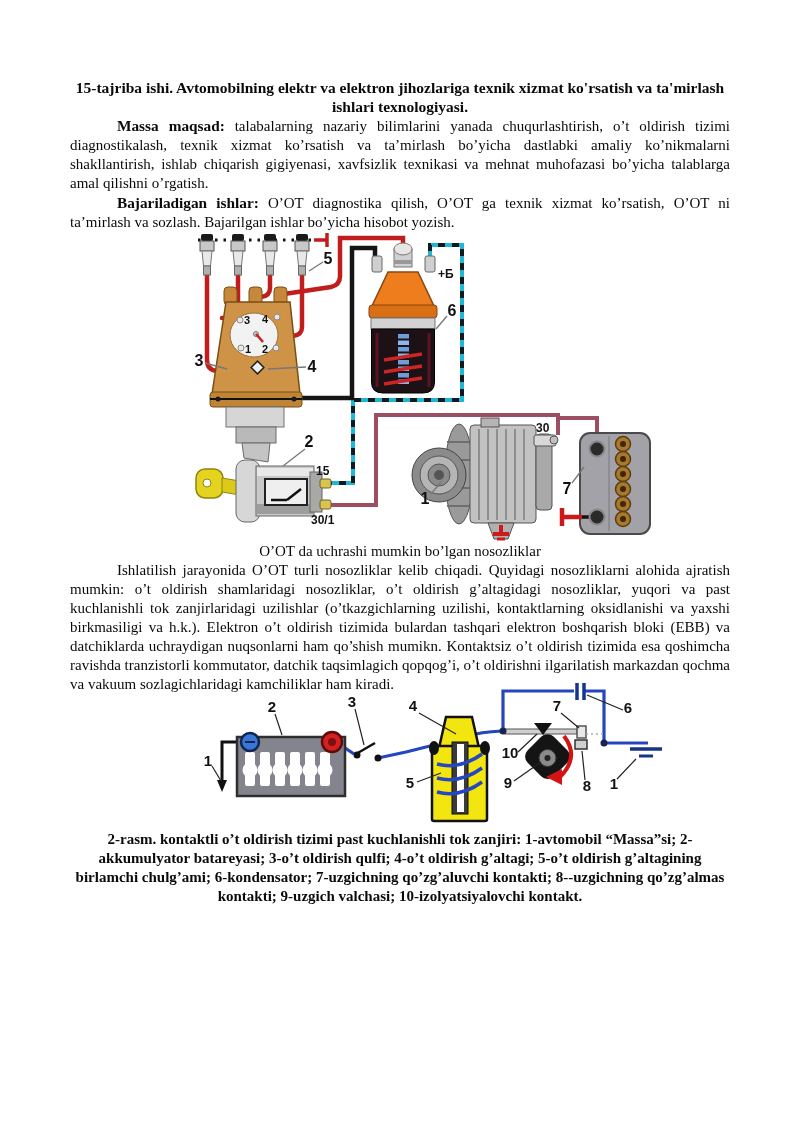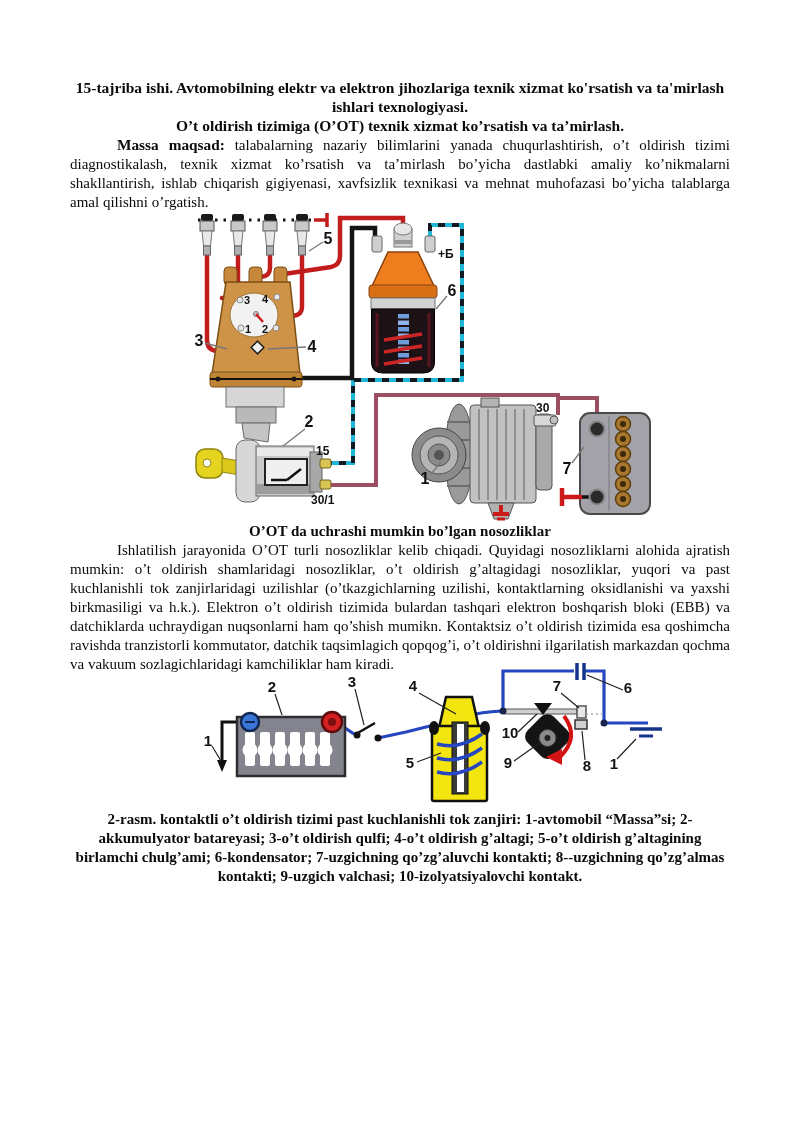--- a/index.html
+++ b/index.html
@@ -6,39 +6,39 @@
   body{background:#e9e9e9;}
   .page{width:800px;height:1131px;background:#fff;margin:0 auto;position:relative;overflow:hidden;
         font-family:"Liberation Serif",serif;color:#0a0a0a;}
   .col{margin:0 70px;}
   p{margin:0;}
   .h1{margin-top:78px;font-weight:bold;text-align:center;font-size:15.5px;line-height:19px;font-family:Liberation Serif, serif;}
   .h2{font-weight:bold;text-align:center;font-size:15.5px;line-height:19px;}
   .para{font-size:15px;line-height:19px;text-align:justify;text-indent:47px;}
   .para b{font-size:15.3px;}
   .caption{font-weight:bold;text-align:center;font-size:15px;line-height:19px;}
-  .sechead{font-weight:bold;text-align:center;font-size:15px;line-height:19px;}
+  .sechead{font-weight:normal;text-align:center;font-size:15px;line-height:19px;}
   svg{display:block;}
   .fig1{margin-left:78px;}
   .fig2{margin-left:110px;margin-top:-12px;}
   .lbl{font-family:"Liberation Sans",sans-serif;font-weight:bold;font-size:16px;fill:#111;}
   .lbl2{font-family:"Liberation Sans",sans-serif;font-weight:bold;font-size:15px;fill:#111;}
   .term{font-family:"Liberation Sans",sans-serif;font-weight:bold;font-size:12px;fill:#111;}
   .capnum{font-family:"Liberation Sans",sans-serif;font-weight:bold;font-size:11px;fill:#111;}
   .ptr{stroke:#777;stroke-width:1.3;}
   .ptr2{stroke:#222;stroke-width:1.2;}
 </style>
 </head>
 <body>
 
 <div class="page">
   <div class="col">
     <p class="h1">15-tajriba ishi. Avtomobilning elektr va elektron jihozlariga texnik xizmat ko'rsatish va ta'mirlash ishlari texnologiyasi.</p>
-    <p class="h2">O’t oldirish tizimiga (O’OT) texnik xizmat ko’rsatish va ta’mirlash.</p>
     <p class="para"><b>Massa maqsad:</b><span> talabalarning nazariy bilimlarini yanada chuqurlashtirish, o’t oldirish tizimi diagnostikalash, texnik xizmat ko’rsatish va ta’mirlash bo’yicha dastlabki amaliy ko’nikmalarni shakllantirish, ishlab chiqarish gigiyenasi, xavfsizlik texnikasi va mehnat muhofazasi bo’yicha talablarga amal qilishni o’rgatish.</span></p>
+    <p class="para"><b>Bajariladigan ishlar:</b><span> O’OT diagnostika qilish, O’OT ga texnik xizmat ko’rsatish, O’OT ni ta’mirlash va sozlash. Bajarilgan ishlar bo’yicha hisobot yozish.</span></p>
 
     <svg class="fig1" width="585" height="310" viewBox="0 0 585 310">
 
       <g>
         <line x1="50" y1="8" x2="168" y2="8" stroke="#111" stroke-width="3.2" stroke-dasharray="2.5 6"></line>
         <line x1="166" y1="8" x2="178" y2="8" stroke="#c21d1d" stroke-width="3.5"></line>
         <line x1="179" y1="1" x2="179" y2="15" stroke="#c21d1d" stroke-width="3.5"></line>
       </g>
 
       <g fill="none" stroke="#c21d1d" stroke-width="4.5" stroke-linecap="round">

